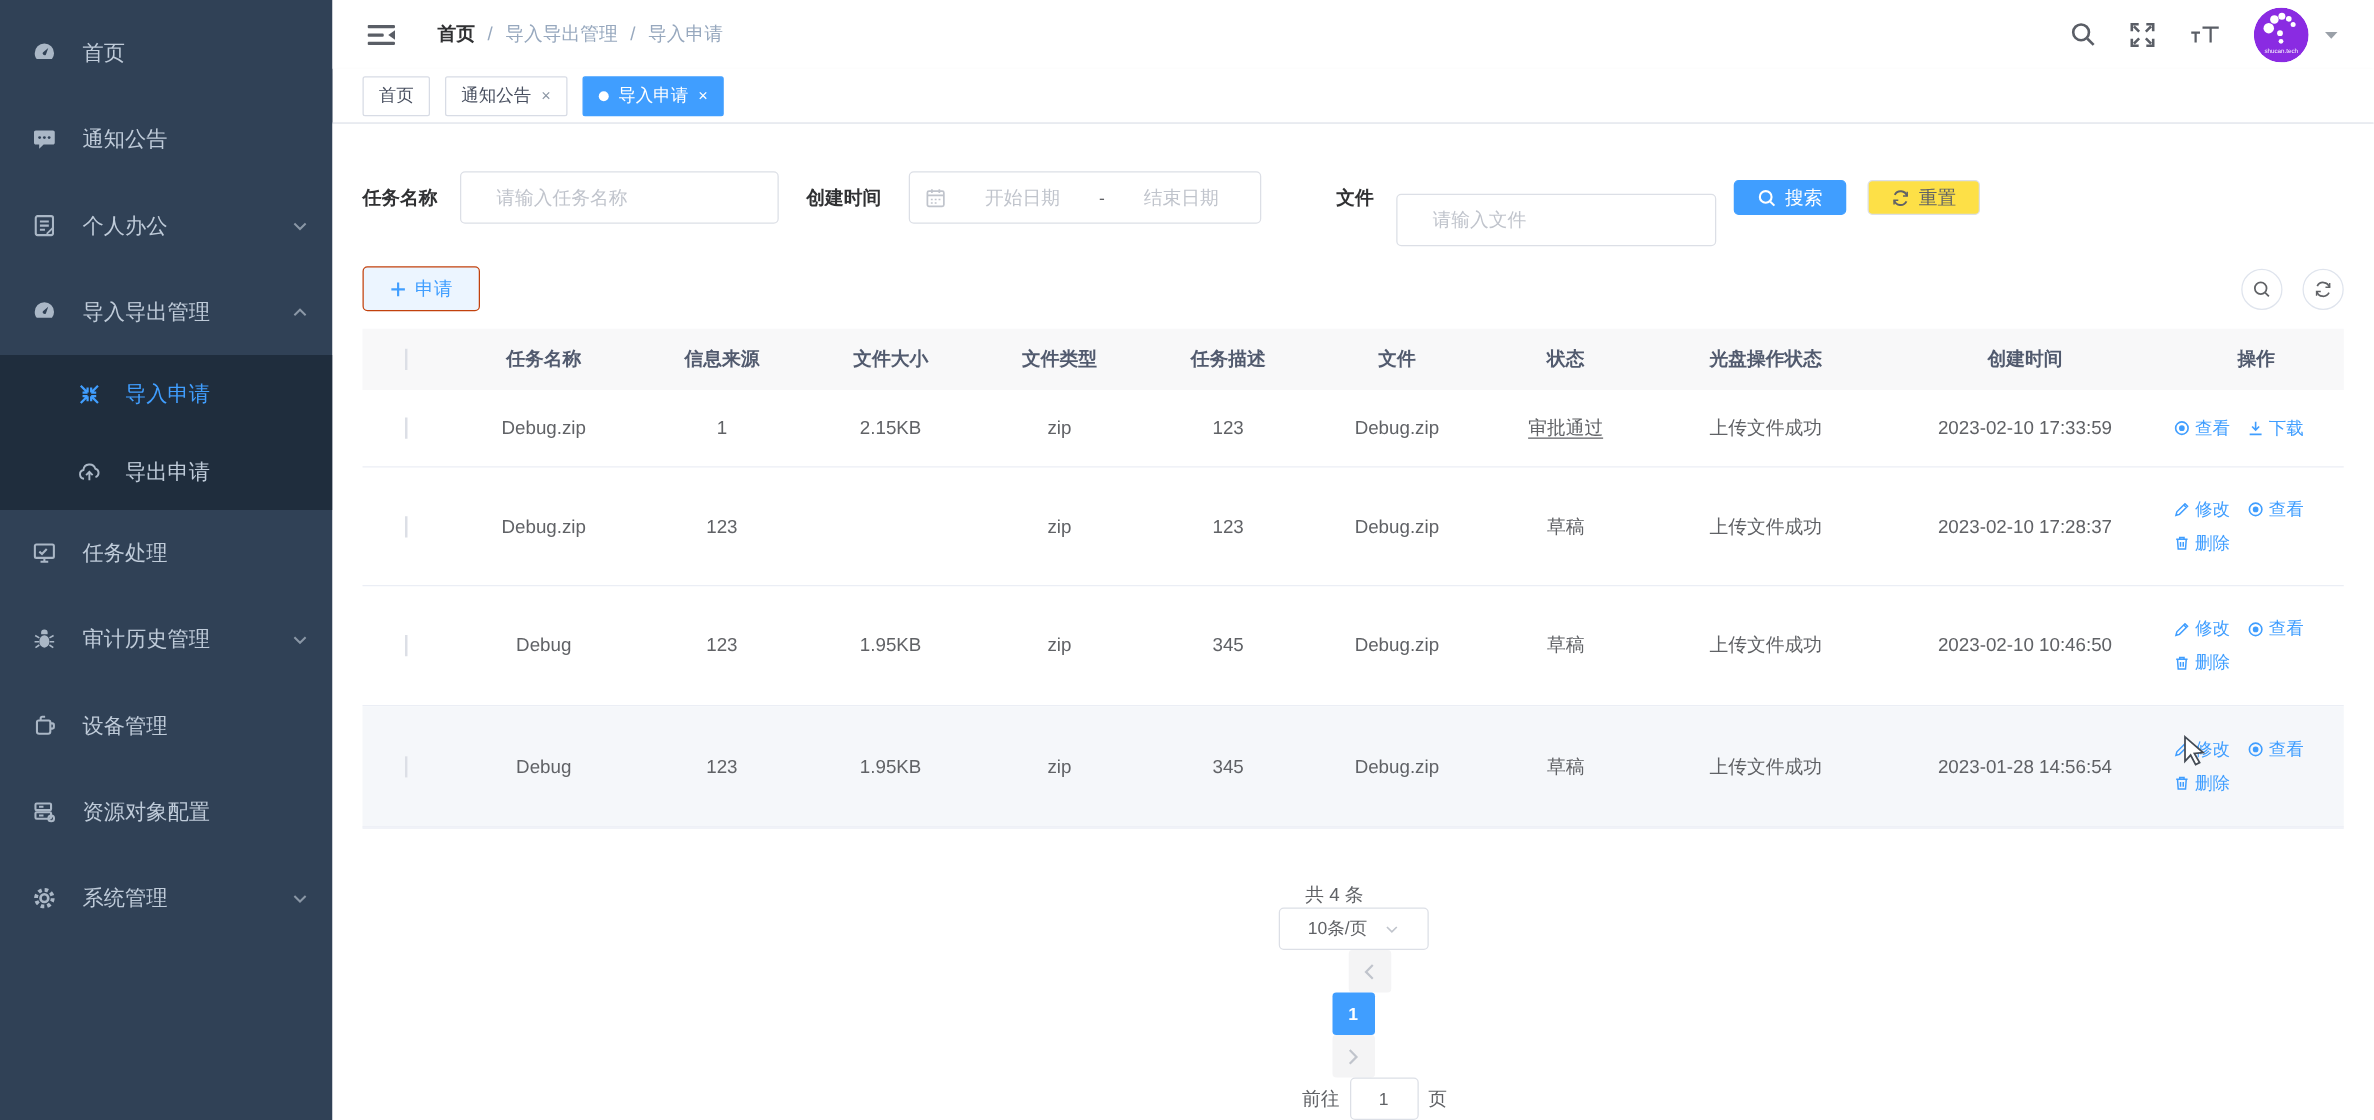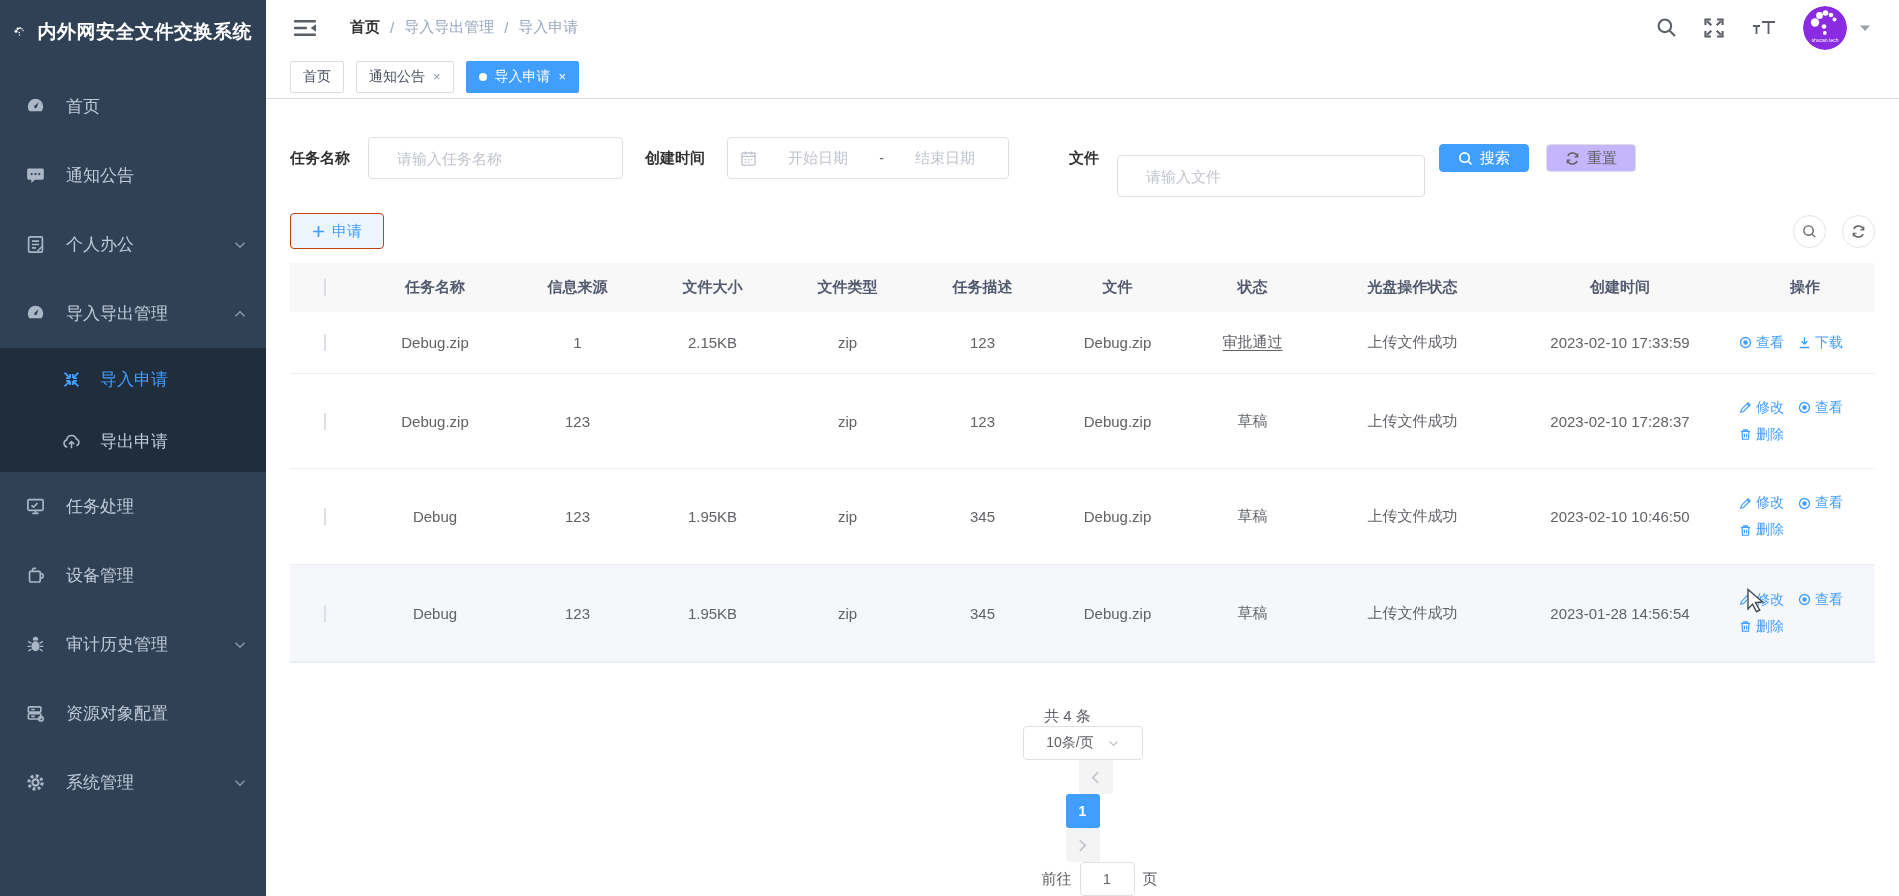--- a/index.html
+++ b/index.html
@@ -46,24 +46,24 @@
   .f-label { font-size:15px; font-weight:bold; color:#303133; white-space:nowrap; }
   .f-input { height:42px; border:1px solid #dcdfe6; border-radius:4px; font-size:15px; padding:0 28px; color:#606266; outline:none; font-family:inherit; }
   .f-input::placeholder { color:#c0c4cc; }
   .in-task { width:255px; margin-left:18px; }
   .lab-time { margin-left:22px; }
   .date-range { width:282px; height:42px; border:1px solid #dcdfe6; border-radius:4px; margin-left:22px; display:flex; align-items:center; padding:0 12px; gap:10px; }
   .date-ph { color:#c0c4cc; font-size:15px; flex:1; text-align:center; }
   .date-sep { color:#606266; font-size:14px; }
   .cal-icon { color:#c0c4cc; display:flex; }
   .lab-file { margin-left:60px; }
-  .in-file { width:308px; margin-left:18px;margin-top:36px; }
+  .in-file { width:256px; margin-left:18px;margin-top:36px; }
   .btn { height:28px; border-radius:4px; font-size:15px; cursor:pointer; display:inline-flex; align-items:center; gap:7px; justify-content:center; font-family:inherit; }
   .btn-search { width:90px; margin-left:14px; background:#409eff; border:1px solid #409eff; color:#fff; }
-  .btn-reset { width:90px; margin-left:17px; background:#c4b5fd; border:1px solid #dcdfe6; color:#606266; }
+  .btn-reset { width:90px; margin-left:17px; background:#fde047; border:1px solid #dcdfe6; color:#606266; }
 
   
   .toolbar-row { display:flex; align-items:center; justify-content:space-between; margin-top:16px; }
   .btn-apply { width:94px; height:36px; background:#ecf5ff; border:1px solid #c2410c; color:#409eff; border-radius:4px; font-size:15px; cursor:pointer; display:inline-flex; align-items:center; justify-content:center; gap:7px; font-family:inherit; }
   .toolbar-icons { display:flex; gap:16px; }
   .circ-btn { width:33px; height:33px; border-radius:50%; border:1px solid #dfe4ed; background:#fff; color:#606266; cursor:pointer; display:flex; align-items:center; justify-content:center; }
 
   
   .table { margin-top:14px; border-bottom:1px solid #ebeef5; }
   .t-row { display:grid; grid-template-columns:70px 150px 135px 135px 135px 135px 135px 135px 185px 230px 1fr; align-items:center; border-bottom:1px solid #ebeef5; font-size:15px; color:#606266; }
@@ -87,34 +87,20 @@
   .pg-goto { margin-left:34px; display:flex; align-items:center; gap:8px; }
   .pg-input { width:55px; height:34px; border:1px solid #dcdfe6; border-radius:4px; text-align:center; font-size:14px; color:#606266; outline:none; font-family:inherit; }
 
   .cursor-ghost { position:absolute; left:1745px; top:588px; pointer-events:none; z-index:99; }
   svg { display:block; }
 </style>
 </head>
 <body>
 
 <aside class="sidebar">
-  <div class="logo-row">
-    <svg width="42" height="42" viewBox="0 0 42 42">
-      <g fill="#ffffff">
-        <circle cx="8" cy="18" r="6"></circle>
-          <circle cx="15" cy="8" r="4.8"></circle>
-          <circle cx="24" cy="5" r="3.8"></circle>
-        <circle cx="31.5" cy="8" r="3.1"></circle>
-          <circle cx="36" cy="15" r="2.7"></circle>
-        <circle cx="21" cy="23" r="3.2"></circle>
-          <circle cx="22" cy="33" r="2.6"></circle>
-      </g>
-    </svg>
-    <div class="app-title">内外网安全文件交换系统</div>
-  </div>
   <nav class="menu">
     <div class="menu-item">
       <span class="mi-icon">
         <svg width="19" height="19" viewBox="0 0 16 16" fill="currentColor">
             <path d="M8 1.5A6.5 6.5 0 0 0 1.5 8c0 1.5.5 2.9 1.4 4h10.2A6.47 6.47 0 0 0 14.5 8 6.5 6.5 0 0 0 8 1.5zm1 7.6a1.3 1.3 0 0 1-2-1.6l3.6-3-1.6 4.6z"></path>
           </svg>
       </span>
       <span>首页</span>
     </div>
     <div class="menu-item">
@@ -181,43 +167,43 @@
       <span class="mi-icon">
         <svg width="19" height="19" viewBox="0 0 16 16" fill="none" stroke="currentColor" stroke-width="1.4">
             <rect x="1.6" y="2.2" width="12.8" height="9" rx="1"></rect>
             <path d="M4.6 7l1.8 1.6 3.2-3.4M8 11.4v2M5.4 13.8h5.2"></path>
           </svg>
       </span>
       <span>任务处理</span>
     </div>
     <div class="menu-item">
       <span class="mi-icon">
-        <svg width="19" height="19" viewBox="0 0 16 16" fill="none" stroke="currentColor" stroke-width="1.4">
-            <path d="M4 4.5h7a1 1 0 0 1 1 1v6.5a1.5 1.5 0 0 1-1.5 1.5h-6A1.5 1.5 0 0 1 3 12V5.5a1 1 0 0 1 1-1z"></path>
-            <path d="M12 6.5h1.4a1 1 0 0 1 1 1V9a1 1 0 0 1-1 1H12M5.5 4.5V3a1 1 0 0 1 1-1h2"></path>
-          </svg>
-      </span>
-      <span>设备管理</span>
-    </div>
-    <div class="menu-item">
-      <span class="mi-icon">
         <svg width="19" height="19" viewBox="0 0 16 16" fill="currentColor">
             <ellipse cx="8" cy="9.4" rx="3.4" ry="4.2"></ellipse>
             <path d="M5.8 3.6a2.2 2.2 0 0 1 4.4 0v1H5.8z"></path>
             <g stroke="currentColor" stroke-width="1.1" fill="none">
               <path d="M4.6 7 1.8 5.4M4.4 9.6H1.4M4.6 11.8l-2.6 1.8M11.4 7l2.8-1.6M11.6 9.6h3M11.4 11.8l2.6 1.8"></path>
             </g>
           </svg>
       </span>
       <span>审计历史管理</span>
       <span class="arrow">
         <svg width="12" height="8" viewBox="0 0 12 8" fill="none" stroke="currentColor" stroke-width="1.6">
             <path d="M1.5 1.8 6 6.2l4.5-4.4"></path>
           </svg>
       </span>
+    </div>
+    <div class="menu-item">
+      <span class="mi-icon">
+        <svg width="19" height="19" viewBox="0 0 16 16" fill="none" stroke="currentColor" stroke-width="1.4">
+            <path d="M4 4.5h7a1 1 0 0 1 1 1v6.5a1.5 1.5 0 0 1-1.5 1.5h-6A1.5 1.5 0 0 1 3 12V5.5a1 1 0 0 1 1-1z"></path>
+            <path d="M12 6.5h1.4a1 1 0 0 1 1 1V9a1 1 0 0 1-1 1H12M5.5 4.5V3a1 1 0 0 1 1-1h2"></path>
+          </svg>
+      </span>
+      <span>设备管理</span>
     </div>
     <div class="menu-item">
       <span class="mi-icon">
         <svg width="19" height="19" viewBox="0 0 16 16" fill="none" stroke="currentColor" stroke-width="1.4">
             <rect x="2" y="2.4" width="10.5" height="4.4" rx=".8"></rect>
             <rect x="2" y="8.2" width="10.5" height="4.4" rx=".8"></rect>
             <path d="M4.4 4.6h3M4.4 10.4h3"></path>
             <circle cx="12.6" cy="12.4" r="1.9"></circle>
           </svg>
       </span>

